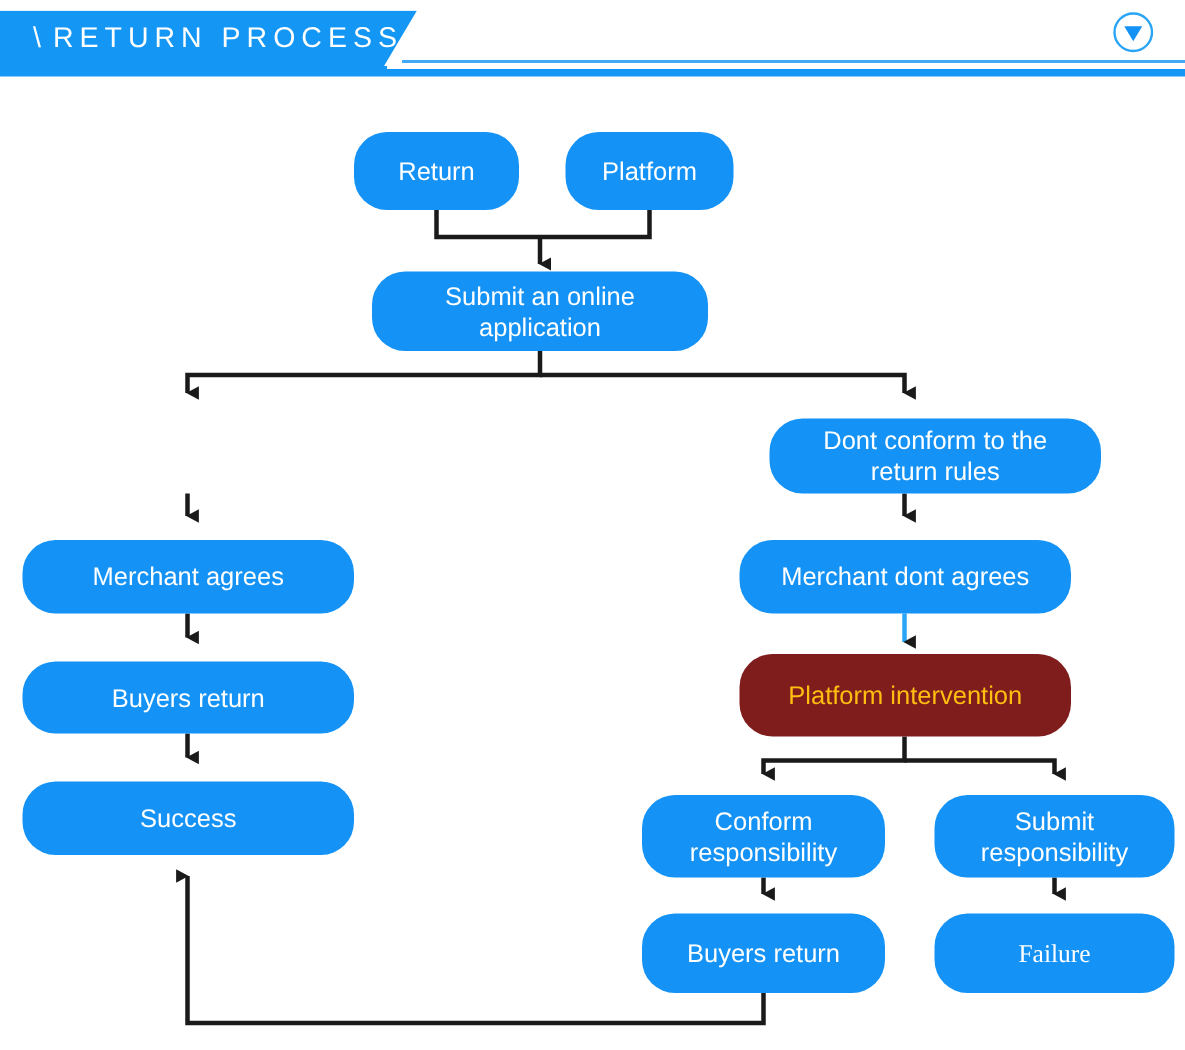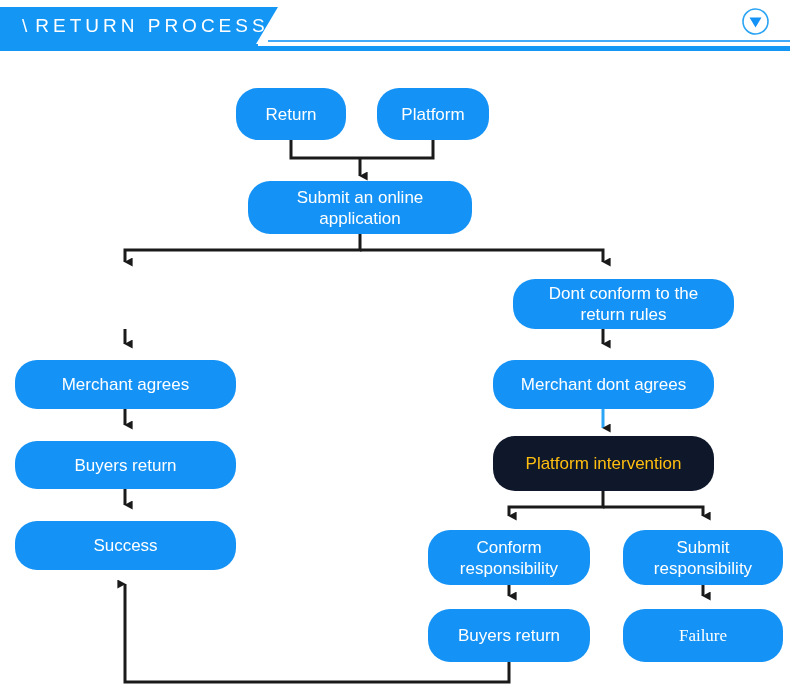--- a/index.html
+++ b/index.html
@@ -103,21 +103,21 @@
     text-align: center;
     display: flex;
     align-items: center;
     justify-content: center;
     box-sizing: border-box;
     padding: 2px 21px;
     z-index: 3;
     border-radius: 22px;
   }
   .node.orange {
-    background: #0f172a;
+    background: #7f1d1d;
     color: #ffbe10;
   }
   svg.edges {
     position: absolute;
     left: 0;
     top: 0;
     width: 790px;
     height: 700px;
     z-index: 1;
     pointer-events: none;

